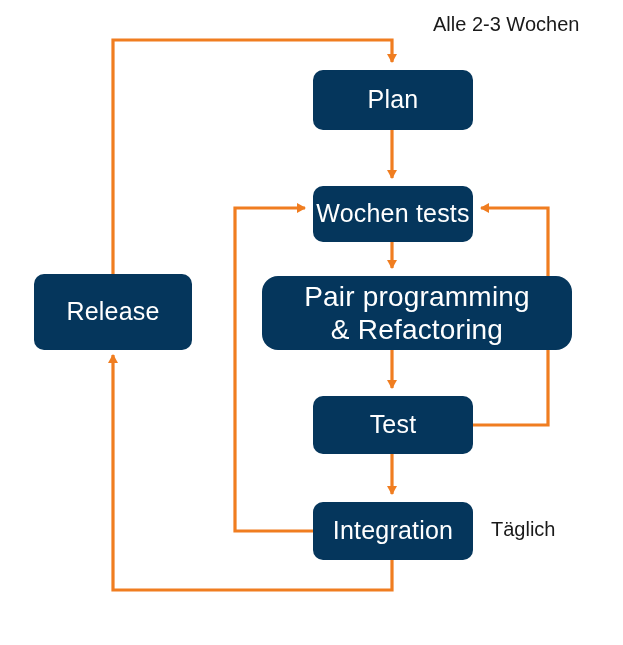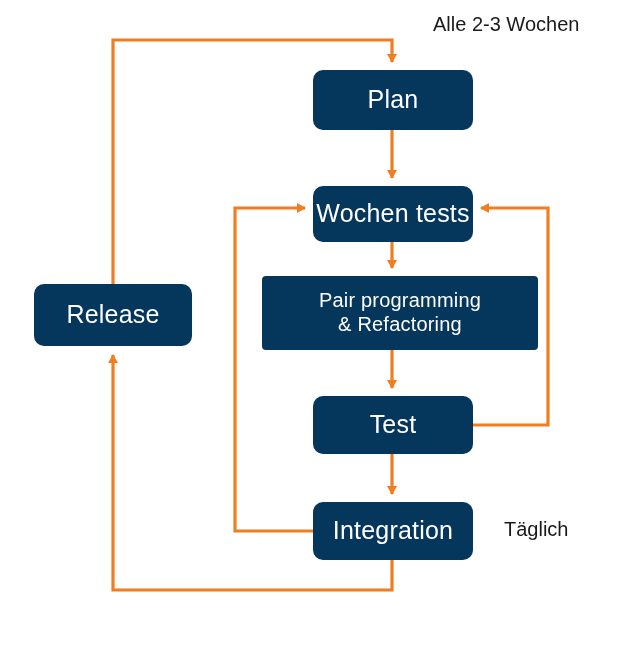--- a/index.html
+++ b/index.html
@@ -38,35 +38,35 @@
     font-weight: 400;
     letter-spacing: 0.2px;
     z-index: 2;
   }
   .node-label {
     display: block;
     white-space: pre-line;
   }
   .node-plan       { left: 313px; top: 70px;  width: 160px; height: 60px; font-size: 25px; }
   .node-write      { left: 313px; top: 186px; width: 160px; height: 56px; font-size: 25px; }
-  .node-pair       { left: 262px; top: 276px; width: 276px; height: 74px; font-size: 20px; border-radius: 4px; }
+  .node-pair       { left: 262px; top: 276px; width: 310px; height: 74px; font-size: 28px; border-radius: 16px; }
   .node-test       { left: 313px; top: 396px; width: 160px; height: 58px; font-size: 25px; }
   .node-integration{ left: 313px; top: 502px; width: 160px; height: 58px; font-size: 25px; }
-  .node-release    { left: 34px;  top: 284px; width: 158px; height: 62px; font-size: 25px; }
+  .node-release    { left: 34px;  top: 274px; width: 158px; height: 76px; font-size: 25px; }
 
   .caption {
     position: absolute;
     color: #1a1a1a;
     font-size: 20px;
     white-space: nowrap;
     z-index: 3;
     text-align: right;
   }
   .caption-cadence { left: 433px; top: 13px;  }
-  .caption-daily   { left: 504px; top: 518px; }
+  .caption-daily   { left: 491px; top: 518px; }
   .caption-source  { left: 419px; top: 612px; }
 </style>
 </head>
 <body>
 
 <div id="diagram-root">
 
   <svg id="connectors" viewBox="0 0 623 645" width="623" height="645" aria-hidden="true">
     <defs>
       <marker id="arrow-down" markerWidth="10" markerHeight="10" refX="5" refY="8" orient="0" markerUnits="userSpaceOnUse">

